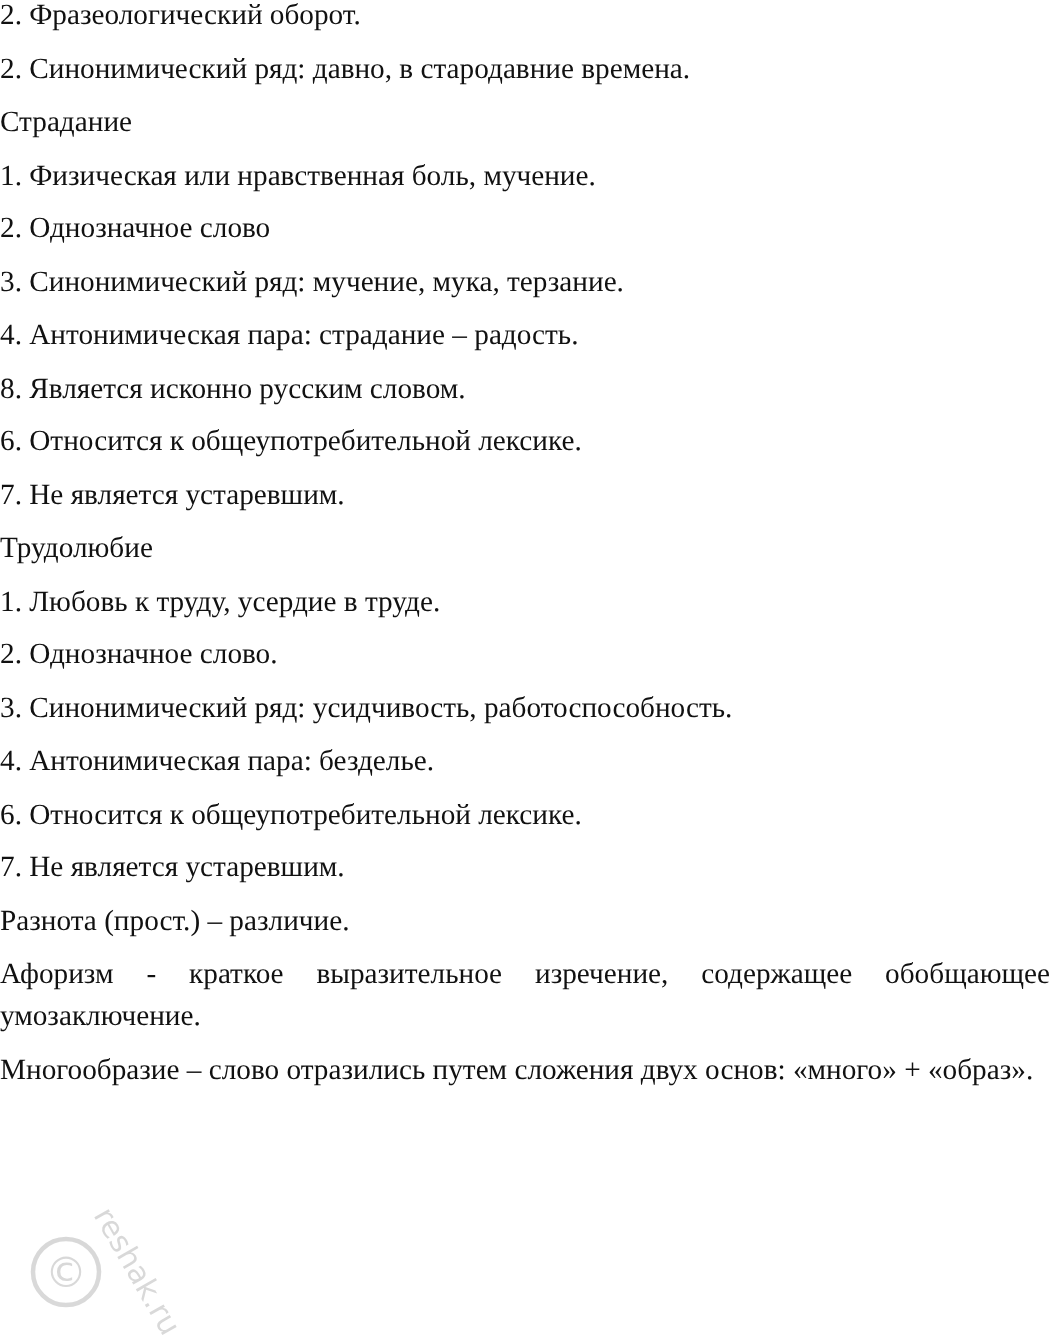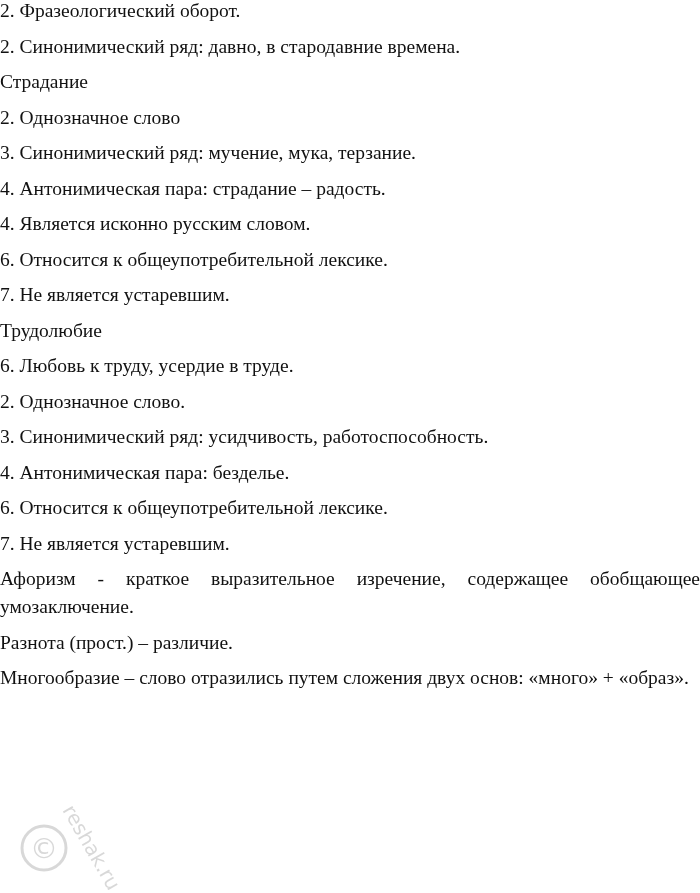--- a/index.html
+++ b/index.html
@@ -47,35 +47,36 @@
       height: 100%;
     }
   </style>
 </head>
 <body>
 
 <div class="doc">
   <p class="para">2. Фразеологический оборот.</p>
   <p class="para">2. Синонимический ряд: давно, в стародавние времена.</p>
   <p class="para">Страдание</p>
+  <p class="para">1. Физическая или нравственная боль, мучение.</p>
   <p class="para">2. Однозначное слово</p>
   <p class="para">3. Синонимический ряд: мучение, мука, терзание.</p>
   <p class="para">4. Антонимическая пара: страдание – радость.</p>
-  <p class="para">4. Является исконно русским словом.</p>
+  <p class="para">8. Является исконно русским словом.</p>
   <p class="para">6. Относится к общеупотребительной лексике.</p>
   <p class="para">7. Не является устаревшим.</p>
   <p class="para">Трудолюбие</p>
-  <p class="para">6. Любовь к труду, усердие в труде.</p>
+  <p class="para">1. Любовь к труду, усердие в труде.</p>
   <p class="para">2. Однозначное слово.</p>
   <p class="para">3. Синонимический ряд: усидчивость, работоспособность.</p>
   <p class="para">4. Антонимическая пара: безделье.</p>
   <p class="para">6. Относится к общеупотребительной лексике.</p>
   <p class="para">7. Не является устаревшим.</p>
+  <p class="para">Разнота (прост.) – различие.</p>
   <p class="para justify">Афоризм - краткое выразительное изречение, содержащее обобщающее умозаключение.</p>
-  <p class="para">Разнота (прост.) – различие.</p>
   <p class="para justify">Многообразие – слово отразились путем сложения двух основ: «много» + «образ».</p>
 </div>
 
 <div class="watermark">
   <svg viewBox="0 0 120 120">
     <circle cx="42" cy="78" r="22" fill="none" stroke="#777" stroke-width="3"></circle>
     <text x="42" y="88" text-anchor="middle" font-size="28" fill="#777" font-family="DejaVu Sans, sans-serif">©</text>
     <text x="60" y="40" font-size="20" fill="#777" font-family="DejaVu Sans, sans-serif" transform="rotate(60 60 40)">reshak.ru</text>
   </svg>
 </div>

